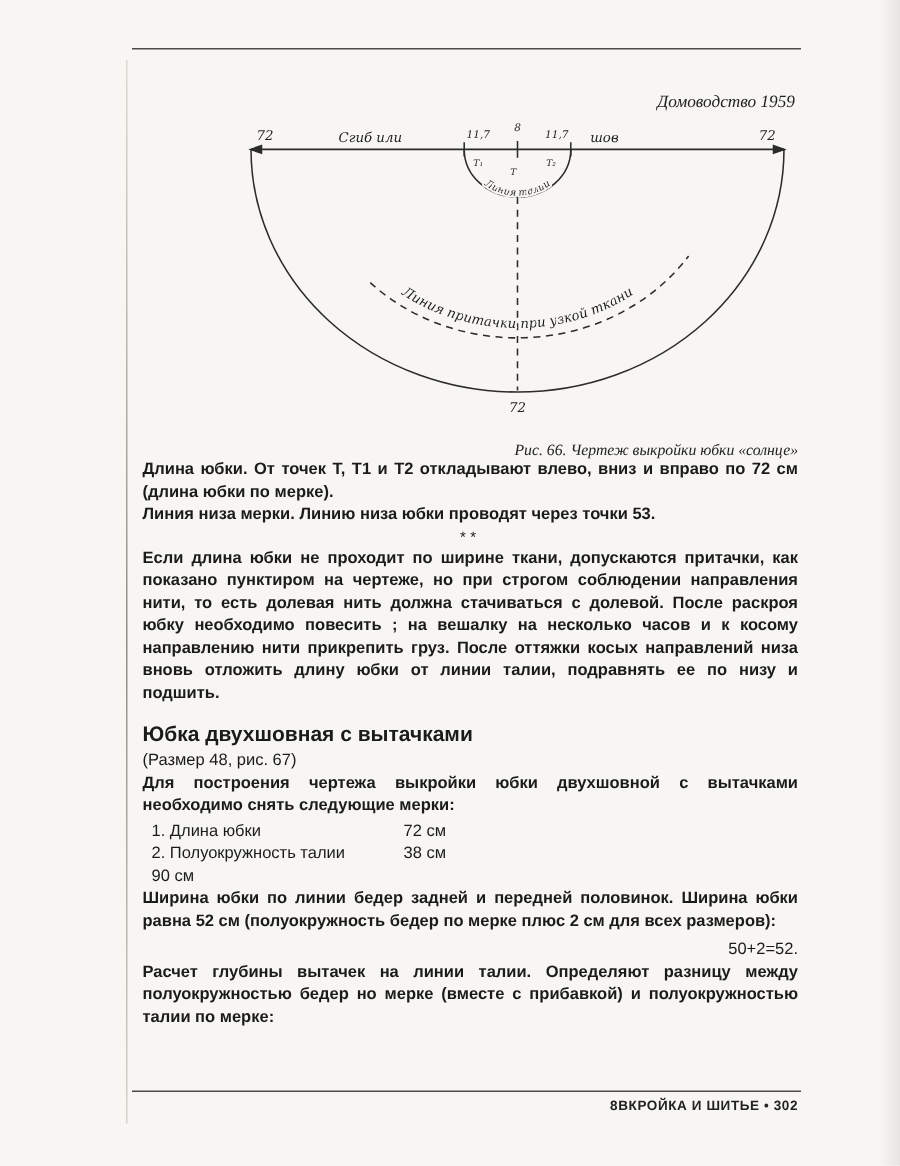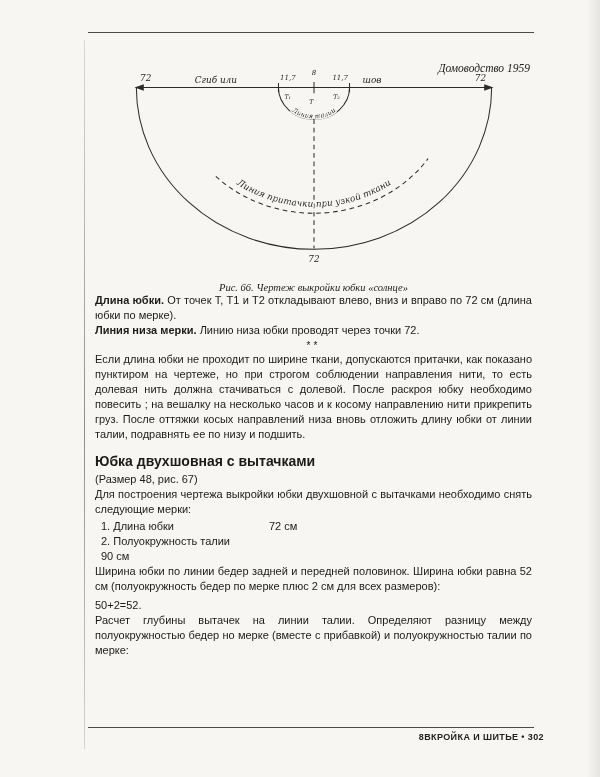--- a/index.html
+++ b/index.html
@@ -17,54 +17,54 @@
   .left-edge { position:absolute; left:84px; top:40px; bottom:28px; width:1px;
     background:linear-gradient(#dbd9d3, #8f8d85 55%, #d5d3cd); }
 
   .header-title { position:absolute; top:14px; right:70px;
     font:italic 11.5px "Liberation Serif", serif; color:#222;margin-top:48px; }
   .header-rule { position:absolute; top:32px; left:88px; right:66px;
     border-top:1px solid #4a4a46; height:0; }
 
   .content { position:absolute; left:95px; top:58px; width:437px; }
 
-  figure.figure { margin:6px 0 0 0; text-align:center; }
+  figure.figure { margin:18px 0 0 0; text-align:right; }
   figcaption.caption { margin-top:6px; font:italic 10.5px "Liberation Serif", serif; color:#222; }
 
   
   .diagram .lines line, .diagram .lines path { stroke:#2b2b2b; fill:none; stroke-width:1.1; }
   .diagram .dashed { stroke-dasharray:5 4; stroke-width:1; }
   .diagram polygon { fill:#2b2b2b; }
   .diagram text { fill:#1e1e1e; font-family:"DejaVu Serif", serif; font-style:italic;
     paint-order:stroke; stroke:#f7f6f2; stroke-width:3px; stroke-linejoin:round; }
   .lbl.num { font-size:9.5px; }
   .lbl.it  { font-size:9.5px; }
   .lbl.sm  { font-size:7.5px; }
   .lbl.tiny{ font-size:6.5px; }
   .lbl.waist { font-size:7px; }
   .lbl.attach { font-size:9.5px; }
 
-  p.body-text { margin:0; text-align:justify; font-size:11px; line-height:15px; }
+  p.body-text { margin:0; text-align:justify; font-size:11px; line-height:15px;font-weight:bold; }
   .p1 { margin-top:14px; }
   .p2 { margin-top:8px; }
   .sep { margin-top:2px; text-align:center; font-size:10px; letter-spacing:3px; line-height:12px; }
   .p3 { margin-top:4px; }
 
   h2.section-heading { margin:10px 0 0 0; font-size:14px; font-weight:bold; line-height:18px; }
   .subheading { margin-top:2px; font-size:11px; line-height:15px; }
   .intro { margin-top:2px; }
   .meas-list { margin:2px 0 0 6px; }
   .meas-row { display:grid; grid-template-columns:168px auto; font-size:11px; line-height:15px; }
   .wpara { margin-top:4px; }
-  .formula { margin:4px 0 0 0; text-align:left; font-size:11px; line-height:15px; }
+  .formula { margin:4px 0 0 0; text-align:right; font-size:11px; line-height:15px; }
   .darts { margin-top:4px; }
 
   .footer-rule { position:absolute; top:727px; left:88px; right:66px;
     border-top:1px solid #4a4a46; height:0; }
-  .footer-text { position:absolute; top:732px; right:56px;
+  .footer-text { position:absolute; top:732px; right:68px;
     font-size:9px; font-weight:bold; letter-spacing:0.4px; color:#222; }
 </style>
 </head>
 <body>
 
 <div class="page">
   <div class="right-shade"></div>
   <div class="left-edge"></div>
 
   <span class="header-title">Домоводство 1959</span>
@@ -107,38 +107,39 @@
         <text class="lbl attach" text-anchor="middle">
           <textPath href="#attachTextPath" startOffset="50%">Линия притачки при узкой ткани</textPath>
         </text>
         <text class="lbl num" x="200" y="212" text-anchor="middle">72</text>
       </svg>
       <figcaption class="caption">Рис. 66. Чертеж выкройки юбки «солнце»</figcaption>
     </figure>
 
     <p class="body-text p1"><b>Длина юбки.</b> <span>От точек Т, Т1 и Т2 откладывают влево, вниз и вправо по 72 см (длина юбки по мерке).</span></p>
 
-    <p class="body-text p2"><b>Линия низа мерки.</b> <span>Линию низа юбки проводят через точки 72.</span></p>
+    <p class="body-text p2"><b>Линия низа мерки.</b> <span>Линию низа юбки проводят через точки 53.</span></p>
 
     <div class="sep">**</div>
 
     <p class="body-text p3">Если длина юбки не проходит по ширине ткани, допускаются притачки, как показано пунктиром на чертеже, но при строгом соблюдении направления нити, то есть долевая нить должна стачиваться с долевой. После раскроя юбку необходимо повесить ; на вешалку на несколько часов и к косому направлению нити прикрепить груз. После оттяжки косых направлений низа вновь отложить длину юбки от линии талии, подравнять ее по низу и подшить.</p>
 
     <h2 class="section-heading">Юбка двухшовная с вытачками</h2>
     <div class="subheading">(Размер 48, рис. 67)</div>
 
     <p class="body-text intro">Для построения чертежа выкройки юбки двухшовной с вытачками необходимо снять следующие мерки:</p>
 
     <div class="meas-list">
       <div class="meas-row">
         <span>1. Длина юбки</span>
         <span>72 см</span>
       </div>
       <div class="meas-row">
         <span>2. Полуокружность талии</span>
+        <span>38 см</span>
       </div>
       <div class="meas-row">
         <span>90 см</span>
       </div>
     </div>
 
     <p class="body-text wpara">Ширина юбки по линии бедер задней и передней половинок. Ширина юбки равна 52 см (полуокружность бедер по мерке плюс 2 см для всех размеров):</p>
 
     <p class="formula">50+2=52.</p>
 

